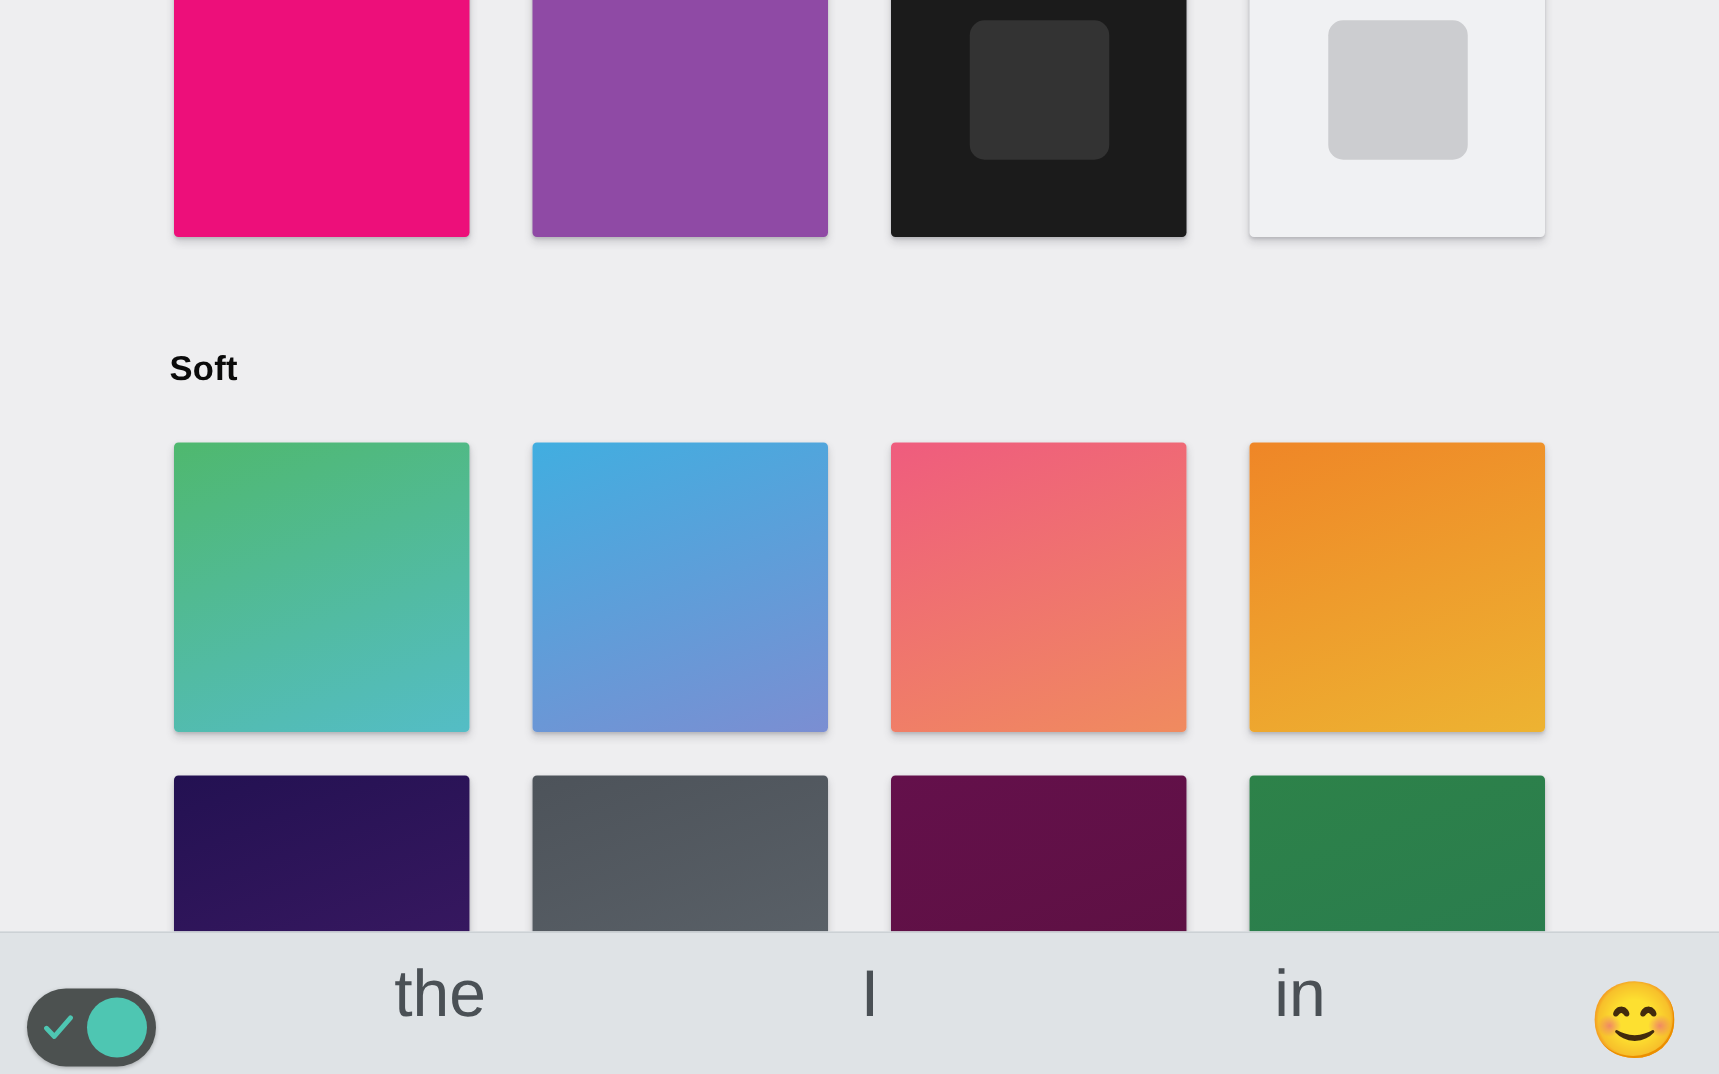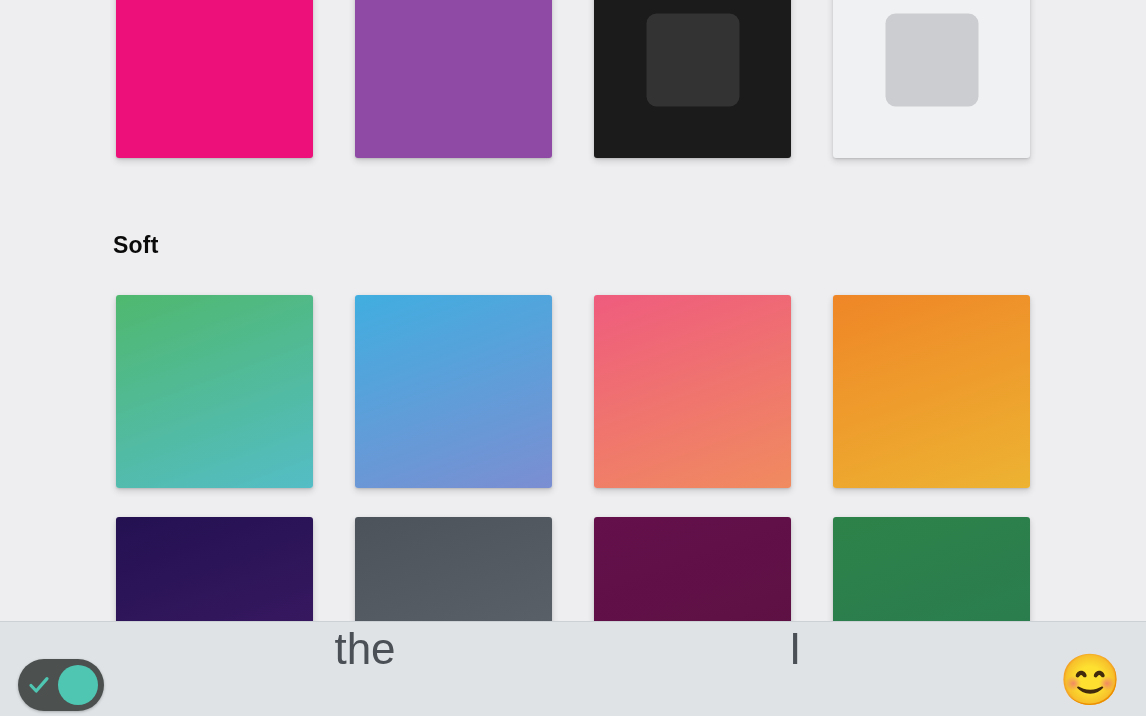--- a/index.html
+++ b/index.html
@@ -123,21 +123,21 @@
     flex: none;
   }
 
   #suggestions {
     position: absolute;
     left: 150px;
     top: 621px;
     width: 860px;
     height: 83px;
     display: flex;
-    align-items: flex-start;
+    align-items: center;
   }
   .suggestion-word {
     flex: 1 1 0;
     text-align: center;
     font-size: 44px;
     color: #4a5055;
     font-family: "Liberation Sans", sans-serif;
     line-height: 56px;
     white-space: nowrap;
   }
@@ -193,15 +193,16 @@
     <svg width="24" height="24" viewBox="0 0 24 24" aria-hidden="true">
       <path d="M4 12.5 L9.2 18 L20 5.6" fill="none" stroke="#4ec6b2" stroke-width="3.2" stroke-linecap="round" stroke-linejoin="round"></path>
     </svg>
   </span>
   <span class="knob" style="background: rgb(78, 198, 178);"></span>
 </div>
 
 <div id="suggestions">
   <div class="suggestion-word">the</div>
   <div class="suggestion-word">I</div>
+  <div class="suggestion-word">in</div>
 </div>
 
 <div id="emoji-key">😊</div>
 
 </body></html>

